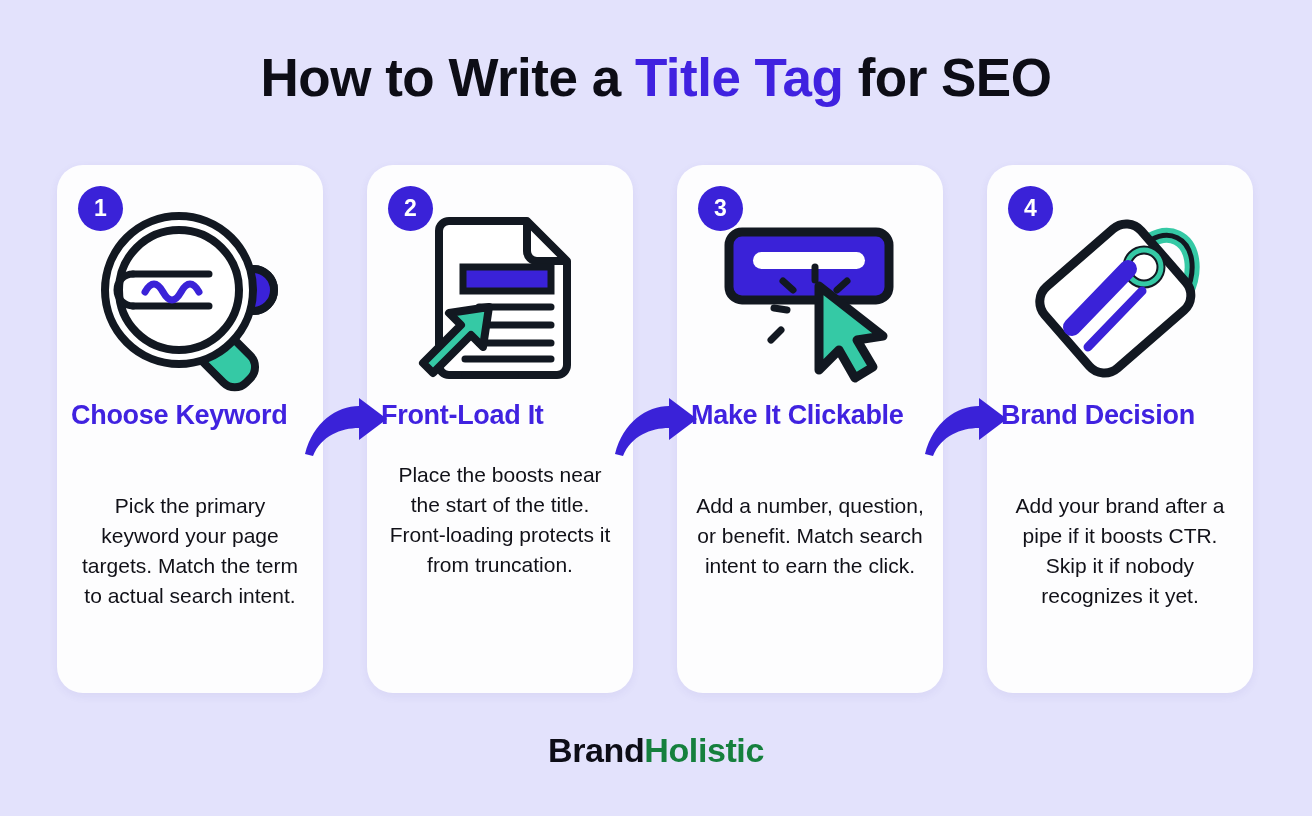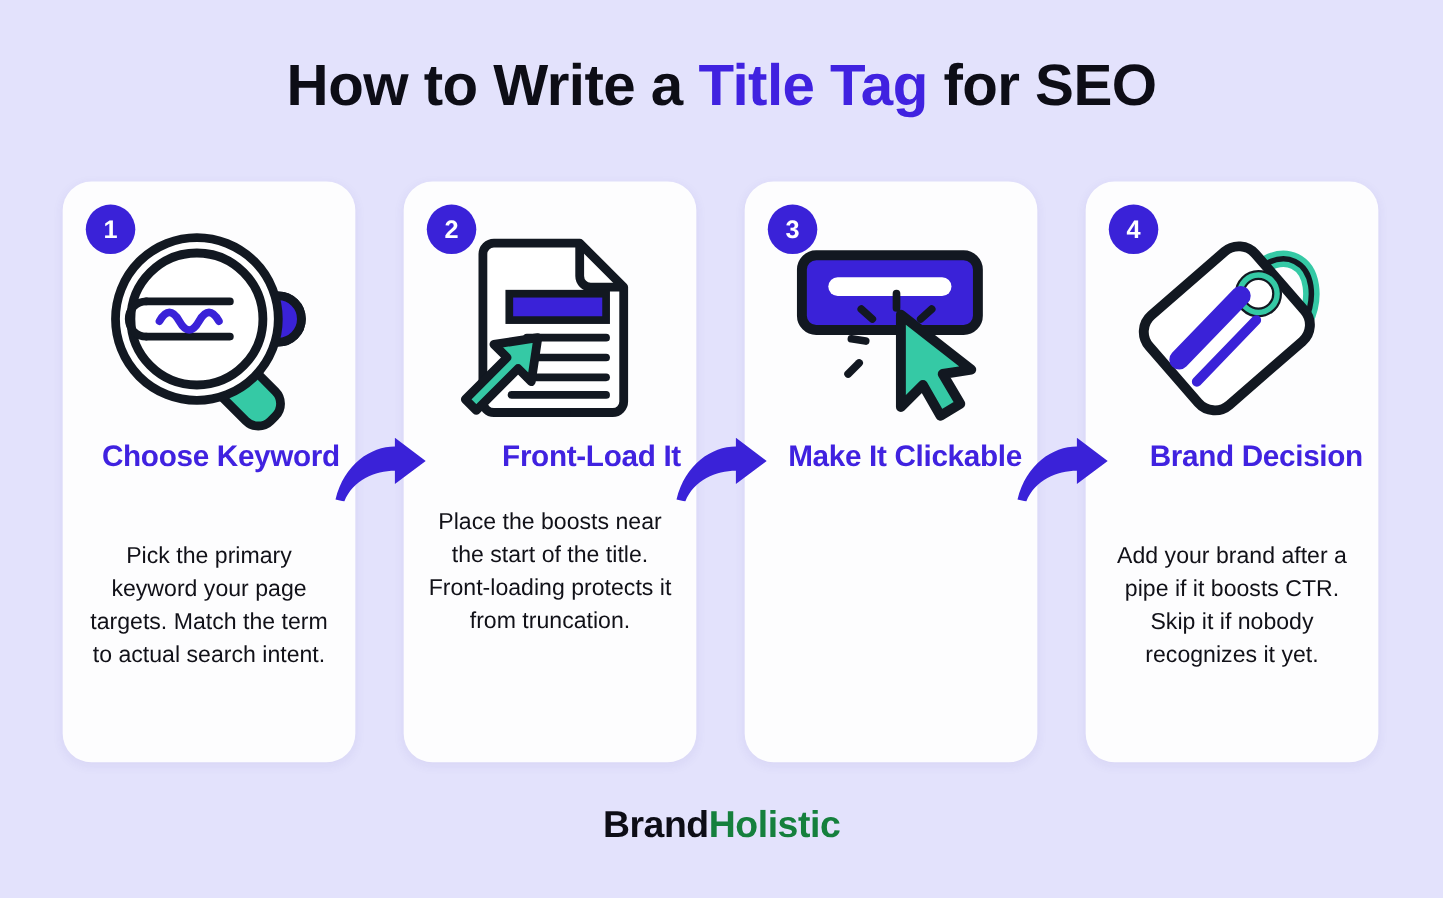--- a/index.html
+++ b/index.html
@@ -89,21 +89,21 @@
     justify-content: center;
     z-index: 2;
   }
   .icon-wrap svg { display: block; overflow: visible; }
 
   .card-title {
     position: absolute;
     top: 233px;
     left: 14px;
     width: 238px;
-    text-align: right;
+    text-align: left;
     font-size: 27px;
     font-weight: bold;
     color: #4022e0;
     line-height: 1.28;
     letter-spacing: -0.3px;
   }
   .card-body {
     position: absolute;
     left: 16px;
     width: 234px;
@@ -224,20 +224,21 @@
             <path d="M78 80 l-10 -9"></path>
             <path d="M122 80 l10 -9"></path>
             <path d="M72 100 l-13 -2"></path>
             <path d="M66 120 l-10 10"></path>
           </g>
 
           <path d="M104 76 L104 160 L124 140 L140 168 L158 157 L142 130 L168 126 Z" fill="#35c9a5" stroke="#121821" stroke-width="9" stroke-linejoin="round"></path>
         </svg>
       </div>
       <div class="card-title">Make It Clickable</div>
+      <div class="card-body body-2line">Add a number, question, or benefit. Match search intent to earn the click.</div>
     </div>
 
     <div class="card card-4">
       <div class="badge">4</div>
       <div class="icon-wrap">
         <svg width="192" height="176" viewBox="0 0 192 176">
 
           <ellipse cx="133" cy="72" rx="32" ry="46" transform="rotate(26 133 72)" fill="none" stroke="#35c9a5" stroke-width="15"></ellipse>
           <ellipse cx="133" cy="72" rx="32" ry="46" transform="rotate(26 133 72)" fill="none" stroke="#121821" stroke-width="5"></ellipse>
 

